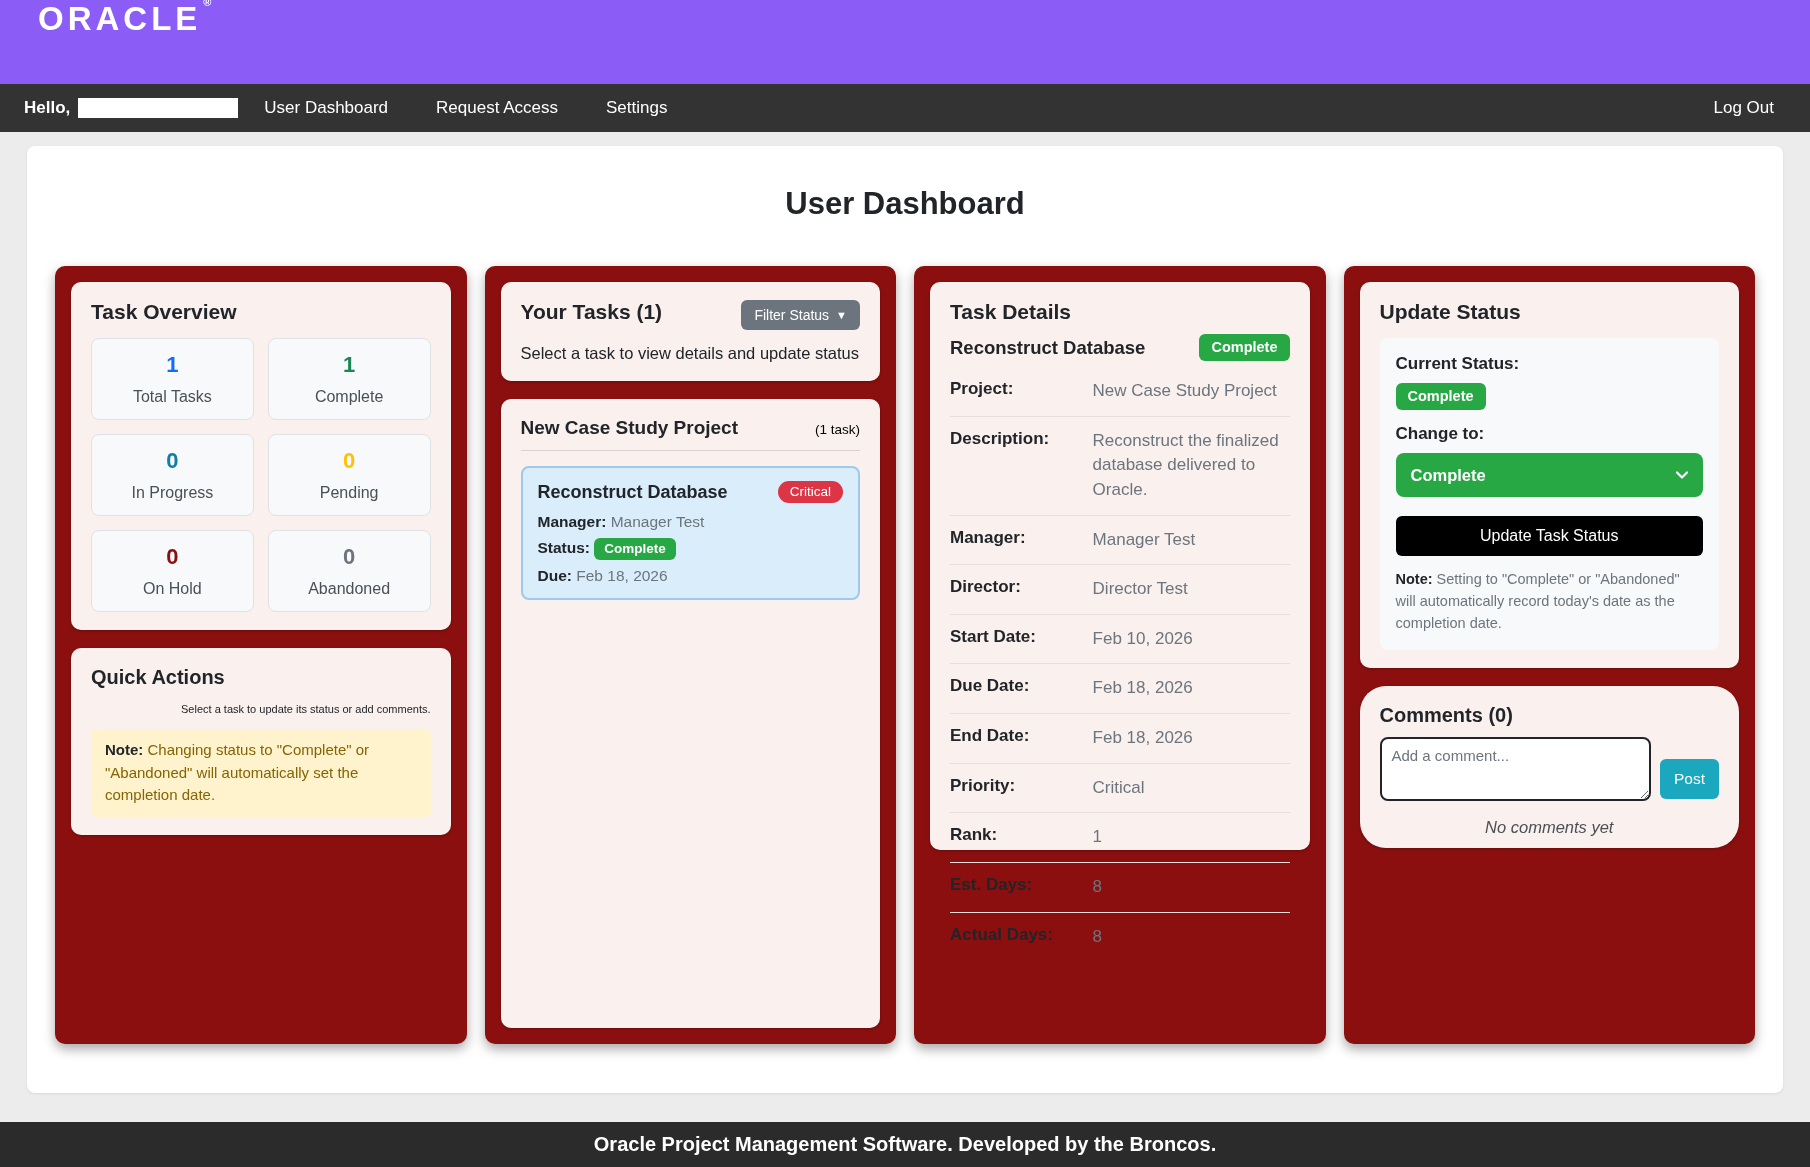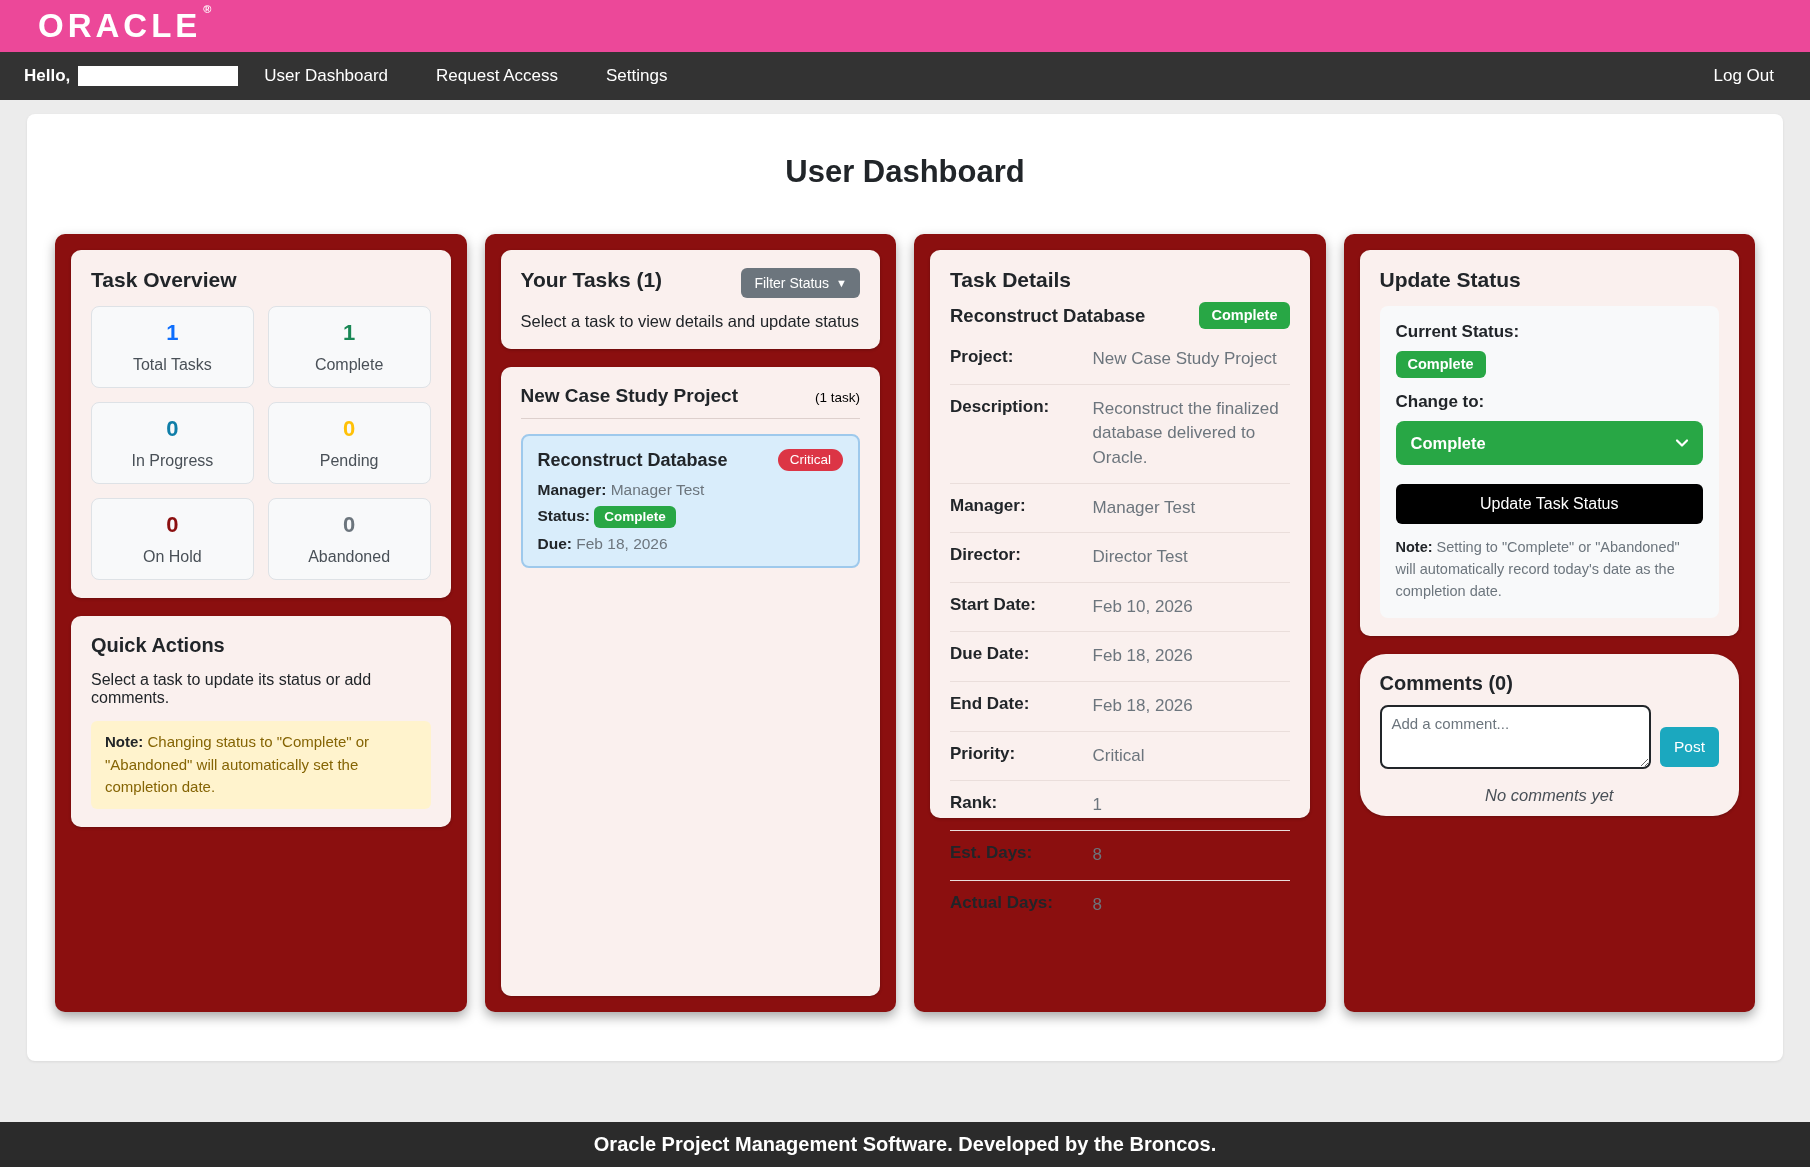--- a/index.html
+++ b/index.html
@@ -1,20 +1,20 @@
 <!DOCTYPE html>
 <html><head>
 <meta charset="utf-8">
 <style>
   * { box-sizing: border-box; margin: 0; padding: 0; }
   html,body { width:1810px; height:1167px; overflow:hidden; }
   body { font-family: "Liberation Sans", sans-serif; background:#ececec; color:#212529; }
 
   
-  .brand-bar { height:52px; background:#ec4899; display:flex; align-items:center; padding:0 38px; }
+  .brand-bar { height:84px; background:#8b5cf6; display:flex; padding:0 38px; }
   .oracle-logo { color:#fff; font-weight:bold; font-size:33px; letter-spacing:4px; position:relative; }
   .oracle-logo sup { font-size:11px; letter-spacing:0; position:relative; top:-12px; left:2px; }
 
   .nav-bar { height:48px; background:#333333; display:flex; align-items:center; padding:0 24px; color:#fff; }
   .greeting { font-weight:bold; font-size:17px; margin-right:8px; }
   .username-box { display:inline-block; width:160px; height:20px; background:#ffffff; margin-right:26px; }
   .nav-link { font-size:17px; color:#fff; margin-right:48px; cursor:pointer; }
   .nav-spacer { flex:1; }
   .logout-link { font-size:17px; color:#fff; cursor:pointer; margin-right:12px; }
 
@@ -30,21 +30,21 @@
 
   .card-title { font-size:21px; font-weight:bold; margin-bottom:14px; }
 
   
   .stats-grid { display:grid; grid-template-columns:1fr 1fr; gap:14px; }
   .stat-tile { background:#f8f9fa; border:1px solid #dee2e6; border-radius:8px; text-align:center; padding:13px 4px; }
   .stat-value { font-size:22px; font-weight:bold; }
   .stat-label { font-size:16px; color:#495057; margin-top:10px; }
 
   
-  .qa-desc { font-size:16px; margin-bottom:14px; }
+  .qa-desc { font-size:11px; margin-bottom:14px;text-align:right; }
   .note-box { background:#fff3cd; border-radius:6px; padding:10px 14px; font-size:15px; color:#856404; line-height:1.5; }
   .note-box b { color:#212529; }
 
   
   .yt-head { display:flex; justify-content:space-between; margin-bottom:14px; }
   .yt-title { font-size:21px; font-weight:bold; }
   .filter-btn { background:#6c757d; color:#fff; border:none; border-radius:6px; padding:7px 13px; font-size:14px;
                 font-family:inherit; display:flex; align-items:center; gap:7px; cursor:pointer; }
   .yt-sub { font-size:16.5px; }
   .task-list-card { flex:1; }

